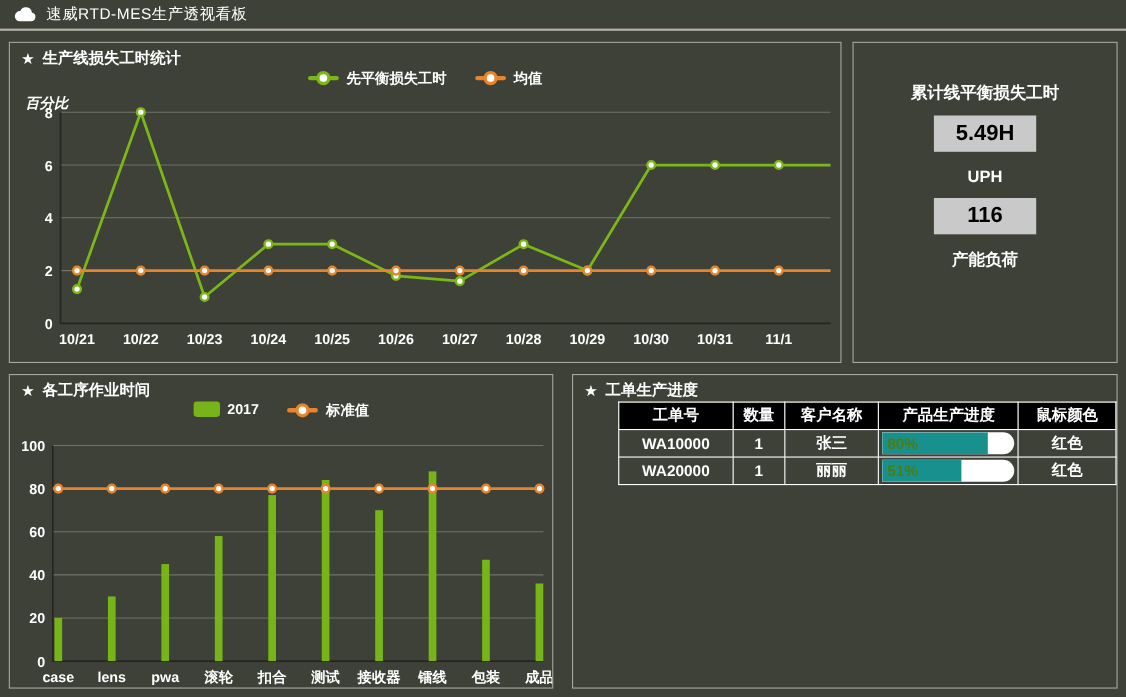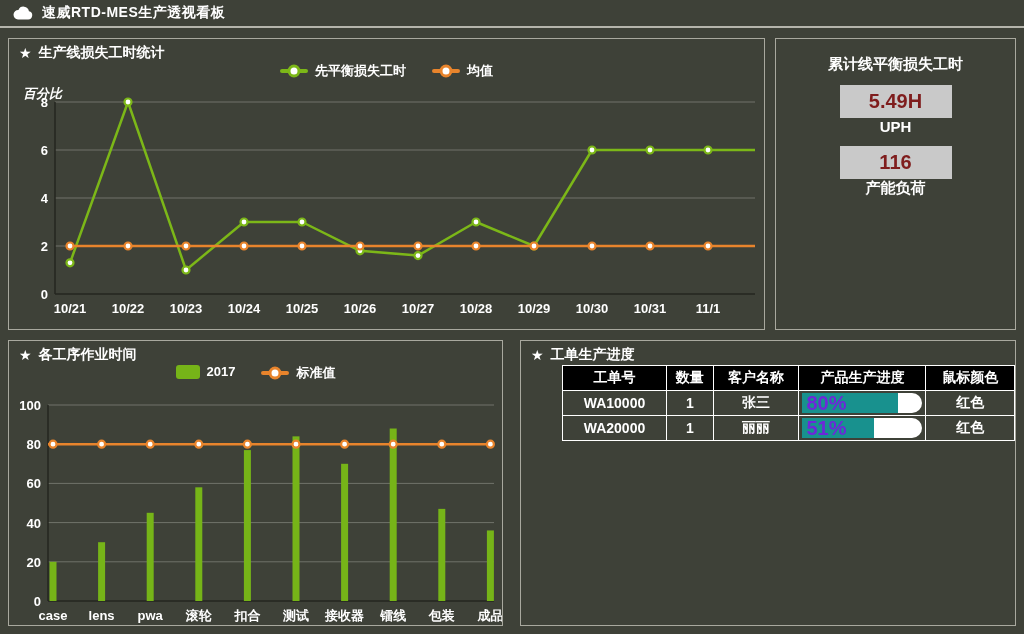--- a/index.html
+++ b/index.html
@@ -1,52 +1,52 @@
 <!DOCTYPE html>
 <html><head>
 <meta charset="utf-8">
 <style>
   html,body{margin:0;padding:0;background:#3e4138;}
   .stage{position:relative;width:1024px;height:634px;background:#3e4138;overflow:hidden;
          color:#fff;font-family:"Liberation Sans","DejaVu Sans",sans-serif;}
   
   .topbar{position:absolute;left:0;top:0;width:1024px;height:28px;box-sizing:border-box;
           border-bottom:2px solid #b4b4ab;display:flex;align-items:center;gap:8px;padding-left:12px;}
-  .topbar .app-title{font-size:14px;font-weight:bold;letter-spacing:.5px;}
+  .topbar .app-title{font-size:14px;font-weight:normal;letter-spacing:.5px;}
   .cloud{width:22px;height:14px;display:inline-block;}
   
   .panel{position:absolute;border:1px solid #a8a89e;box-sizing:border-box;background:#3e4138;}
   .panel-title{display:flex;align-items:center;gap:7px;font-size:14px;font-weight:bold;padding:5px 0 0 10px;}
   .star{font-size:14px;line-height:14px;}
   
   .legend{display:flex;justify-content:center;align-items:flex-start;gap:26px;height:24px;
           font-size:13px;font-weight:bold;}
   .legend-item{display:flex;align-items:center;gap:7px;cursor:pointer;}
   .line-dot{position:relative;width:28px;height:4px;background:currentColor;border-radius:2px;display:inline-block;}
   .line-dot::after{content:'';position:absolute;left:50%;top:50%;transform:translate(-50%,-50%);
           width:7px;height:7px;background:#fff;border:3px solid currentColor;border-radius:50%;}
   .swatch{width:24px;height:14px;border-radius:3px;display:inline-block;}
   
   svg text{fill:#fff;font-size:13px;font-weight:bold;}
   .ylabel{position:absolute;left:14px;top:46px;font-size:13px;font-weight:bold;font-style:italic;}
   
-  .kpi-label{text-align:center;font-size:15px;font-weight:bold;}
-  .kpi-label.first{margin-top:16px;}
-  .kpi-box{width:112px;height:33px;margin:11px auto 0;background:#c9c9c9;color:#7f1d1d;
+  .kpi-label{margin-top:14px;text-align:center;font-size:15px;font-weight:bold;}
+  .kpi-label.first{margin-top:36px;}
+  .kpi-box{width:93px;height:33px;margin:11px auto 0;background:#c9c9c9;color:#000000;
            display:flex;align-items:center;justify-content:center;font-size:20px;font-weight:bold;}
   
   table.wo{position:absolute;left:8px;top:24px;border-collapse:collapse;table-layout:fixed;margin-left:33px;}
   .wo th,.wo td{border:1px solid #fff;height:24px;padding:0;text-align:center;
                 font-size:14px;font-weight:bold;color:#fff;overflow:hidden;}
   .wo th{background:#000;}
   .progress-cell{padding:0;}
   .track{position:relative;height:20px;margin:0 3px;background:#fff;
          border-radius:0 10px 10px 0;overflow:hidden;}
   .fill{position:absolute;left:0;top:0;bottom:0;}
-  .plabel{position:absolute;left:4px;top:0;line-height:20px;font-size:20px;font-weight:bold;color:#6d28d9;}
+  .plabel{position:absolute;left:4px;top:0;line-height:20px;font-size:14px;font-weight:bold;color:#4d7c0f;}
 </style>
 </head>
 <body>
 
 <div class="stage">
 
   <div class="topbar">
     <svg class="cloud" viewBox="0 0 24 15">
       <path d="M6.5 14.5h11a4.5 4.5 0 0 0 1-8.9A6 6 0 0 0 7 4.3 4.8 4.8 0 0 0 6.5 14.5z" fill="#fff"></path>
     </svg>

